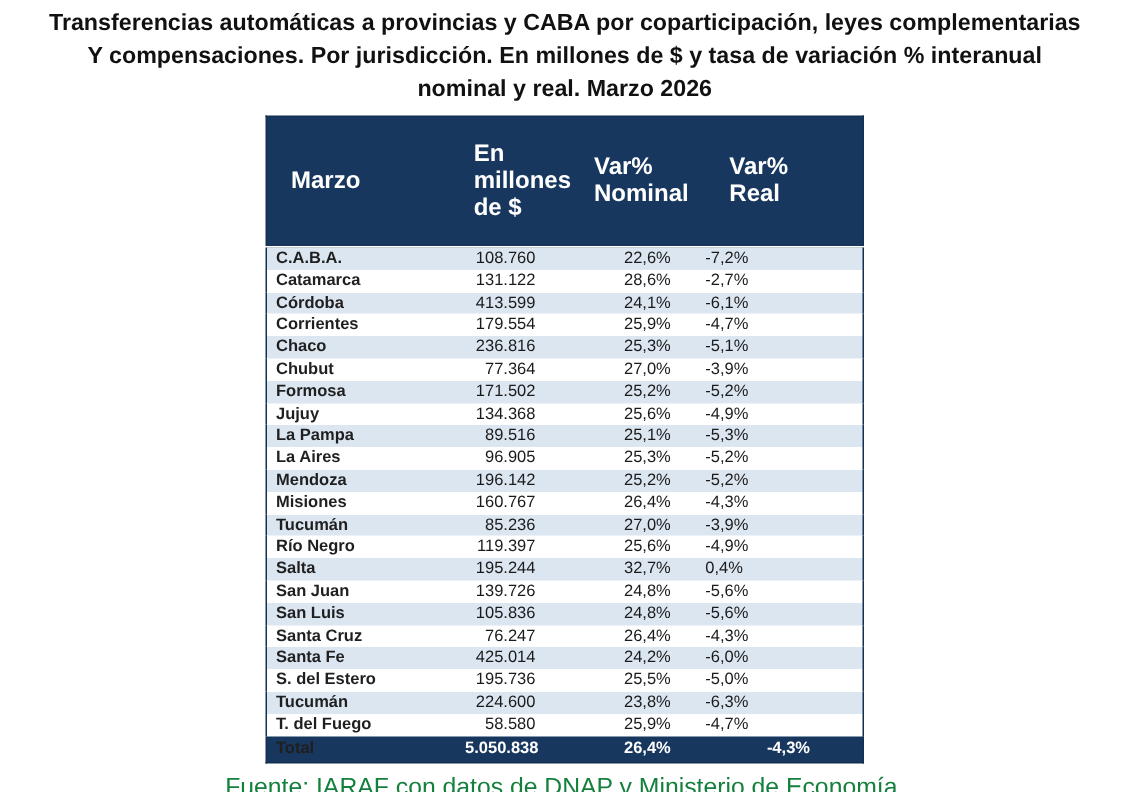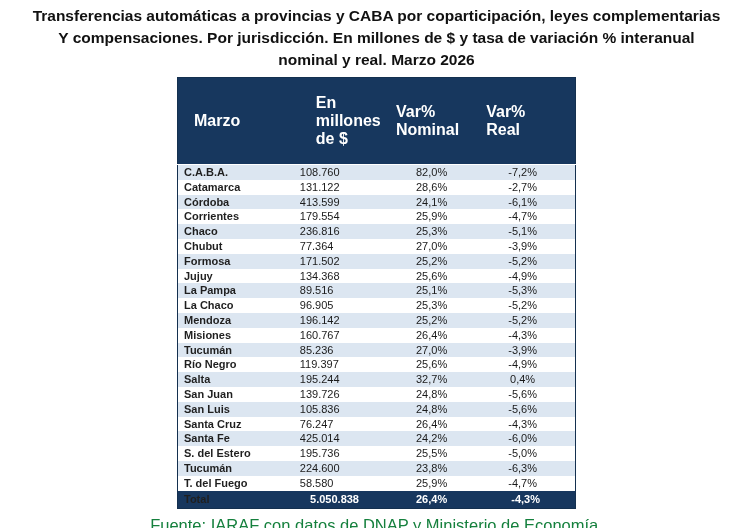--- a/index.html
+++ b/index.html
@@ -33,23 +33,23 @@
     height:43px;text-align:left;padding:16px;border-bottom:1px solid #fff;
     vertical-align:middle;
   }
   tbody td{
     height:14.8px;font-size:11px;padding:0;vertical-align:middle;
     line-height:14.8px;white-space:nowrap;overflow:hidden;
   }
   tbody tr{background:var(--plain);}
   tbody tr:nth-child(odd){background:var(--stripe);}
   td.name{font-weight:bold;text-align:left;padding-left:6px;color:#1f1f1f;}
-  td.amt{padding-right:23px;}
+  td.amt{text-align:right;padding-right:23px;}
   td.nom{text-align:right;padding-right:23px;}
-  td.real{text-align:center;}
+  td.real{text-align:left;}
   tfoot td{
     background:var(--navy);color:#fff;font-weight:bold;font-size:11px;
     height:17px;padding:0;vertical-align:middle;line-height:17px;
   }
   tfoot td.name{padding-left:6px;text-align:left;margin-top:48px;}
   tfoot td.amt{text-align:right;padding-right:21px;}
   tfoot td.nom{text-align:right;padding-right:23px;}
   tfoot td.real{text-align:right;padding-right:35px;}
   .source{
     margin-top:7px;text-align:center;font-size:16.5px;color:#15803d;
@@ -79,21 +79,21 @@
           <th>Marzo</th>
           <th>En millones de $</th>
           <th>Var% Nominal</th>
           <th>Var% Real</th>
         </tr>
       </thead>
       <tbody id="tbody">
   <tr>
     <td class="name">C.A.B.A.</td>
     <td class="amt">108.760</td>
-    <td class="nom">82,0%</td>
+    <td class="nom">22,6%</td>
     <td class="real">-7,2%</td>
   </tr>
 
 
   <tr>
     <td class="name">Catamarca</td>
     <td class="amt">131.122</td>
     <td class="nom">28,6%</td>
     <td class="real">-2,7%</td>
   </tr>
@@ -142,21 +142,21 @@
   </tr>
 
   <tr>
     <td class="name">La Pampa</td>
     <td class="amt">89.516</td>
     <td class="nom">25,1%</td>
     <td class="real">-5,3%</td>
   </tr>
 
   <tr>
-    <td class="name">La Chaco</td>
+    <td class="name">La Aires</td>
     <td class="amt">96.905</td>
     <td class="nom">25,3%</td>
     <td class="real">-5,2%</td>
   </tr>
 
   <tr>
     <td class="name">Mendoza</td>
     <td class="amt">196.142</td>
     <td class="nom">25,2%</td>
     <td class="real">-5,2%</td>

